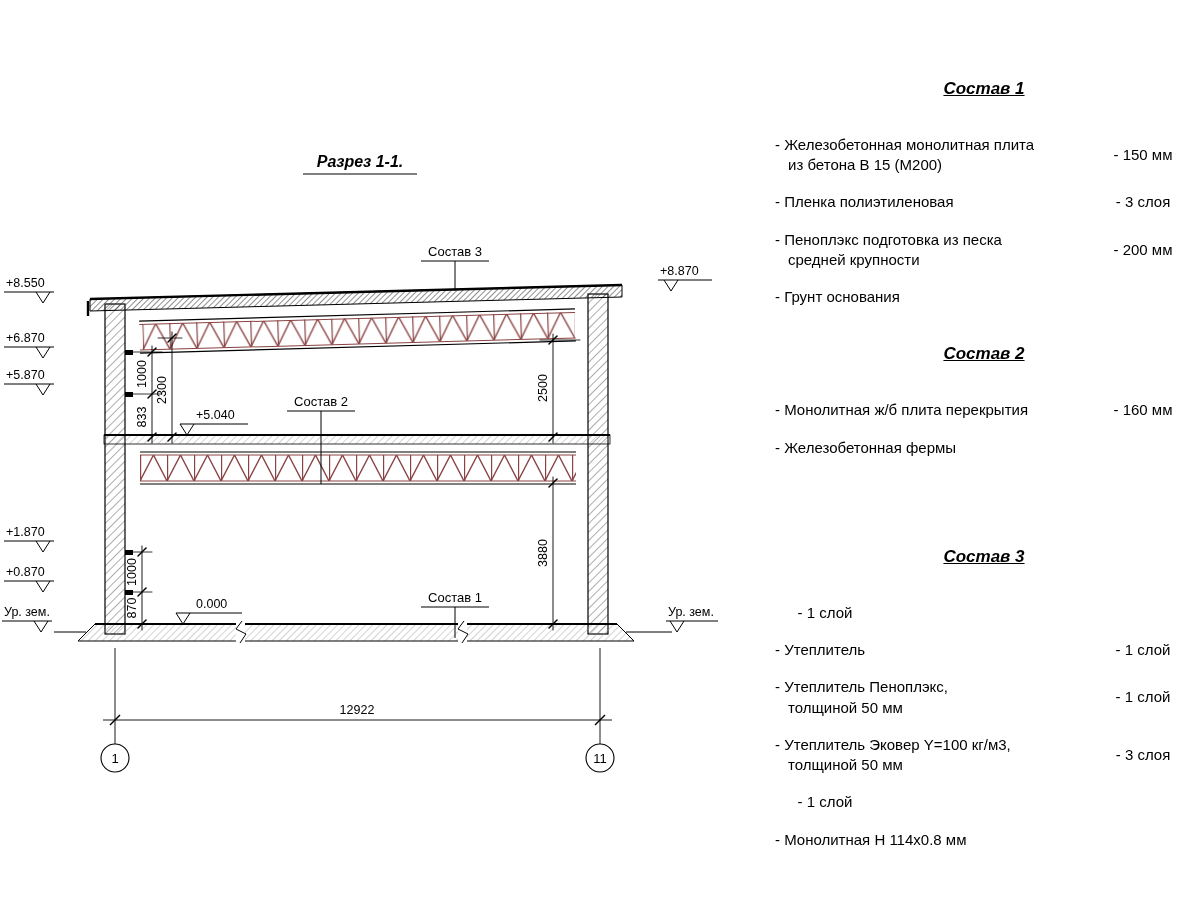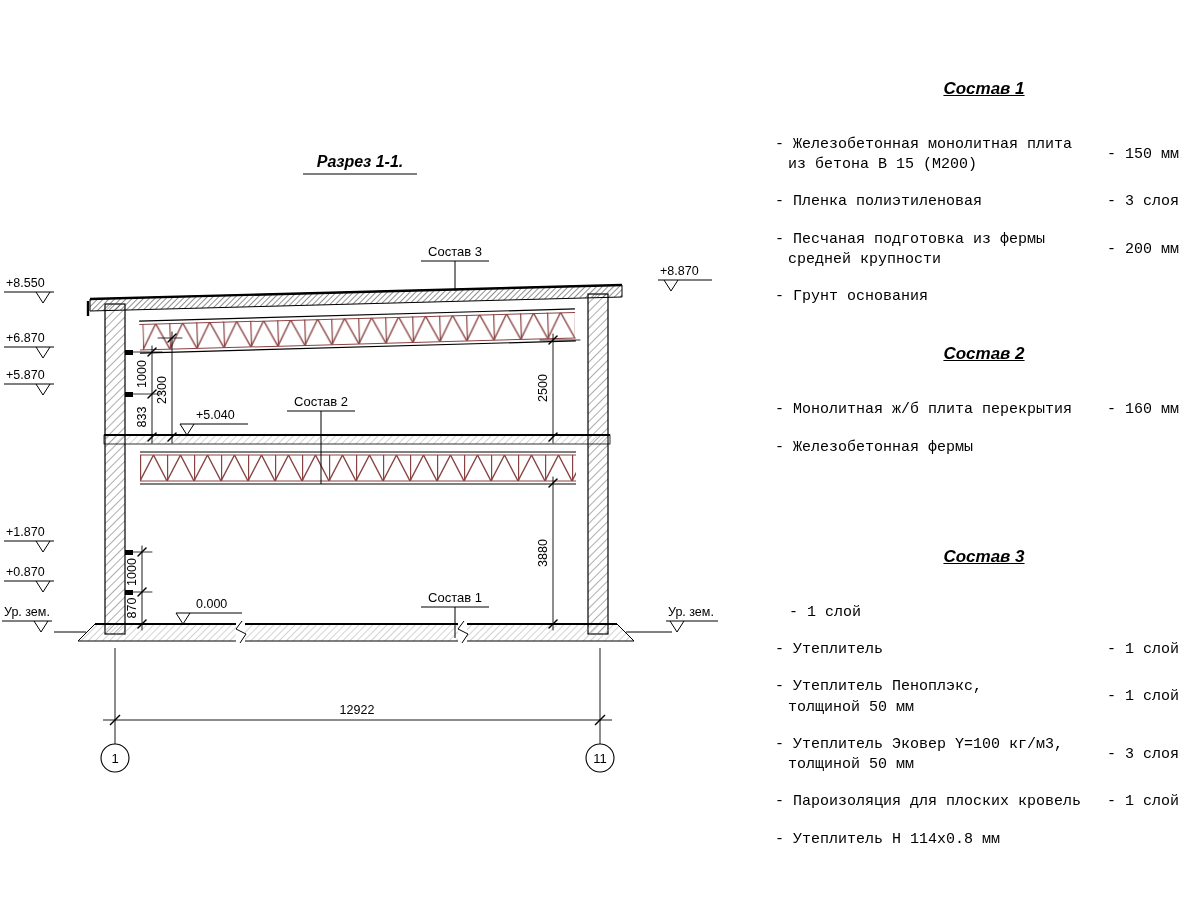--- a/index.html
+++ b/index.html
@@ -11,21 +11,21 @@
   .t-callout{font-size:13px;}
   .t-elev{font-size:12.5px;}
   .t-dim{font-size:12.5px;}
   .t-axis{font-size:13px;}
   .right-col{position:absolute;left:775px;top:0;width:418px;font-size:15px;line-height:1.35;}
   .spec-heading{font-style:italic;font-weight:bold;font-size:17px;text-decoration:underline;
                 text-align:center;margin-bottom:34px;}
   .spec-heading.first{margin-top:78px;}
   .spec-heading.second{margin-top:36px;}
   .spec-heading.third{margin-top:88px;}
-  .spec-row{display:flex;align-items:center;margin-bottom:17px;font-family:Liberation Mono, monospace;}
+  .spec-row{display:flex;align-items:center;margin-bottom:17px;}
   .spec-text{white-space:pre-line;padding-left:13px;text-indent:-13px;flex:1;}
   .spec-value{width:100px;white-space:nowrap;text-align:center;flex:none;}
 </style>
 </head>
 <body>
 
 <div class="page">
 
   <svg class="drawing-svg" width="770" height="900" viewBox="0 0 770 900">
     <defs>
@@ -220,21 +220,21 @@
       <div class="spec-row">
         <span class="spec-text">- Железобетонная  монолитная плита
 из бетона В 15 (М200)</span>
         <span class="spec-value">- 150 мм</span>
       </div>
       <div class="spec-row">
         <span class="spec-text">- Пленка полиэтиленовая</span>
         <span class="spec-value">- 3 слоя</span>
       </div>
       <div class="spec-row">
-        <span class="spec-text">- Песчаная подготовка из фермы
+        <span class="spec-text">- Пеноплэкс подготовка из песка
 средней крупности</span>
         <span class="spec-value">- 200 мм</span>
       </div>
       <div class="spec-row">
         <span class="spec-text">- Грунт основания</span>
         <span class="spec-value"></span>
       </div>
     </div>
 
     <div class="spec-section">
@@ -262,24 +262,23 @@
         <span class="spec-text">- Утеплитель Пеноплэкс,
 толщиной 50 мм</span>
         <span class="spec-value">- 1 слой</span>
       </div>
       <div class="spec-row">
         <span class="spec-text">- Утеплитель Эковер Y=100 кг/м3,
 толщиной 50 мм</span>
         <span class="spec-value">- 3 слоя</span>
       </div>
       <div class="spec-row">
-        <span class="spec-text">- Пароизоляция для плоских кровель</span>
-        <span class="spec-value">- 1 слой</span>
-      </div>
-      <div class="spec-row">
-        <span class="spec-text">- Утеплитель Н 114х0.8 мм</span>
+        <span class="spec-value">- 1 слой</span>
+      </div>
+      <div class="spec-row">
+        <span class="spec-text">- Монолитная Н 114х0.8 мм</span>
         <span class="spec-value"></span>
       </div>
 
     </div>
 
   </div>
 </div>
 
 </body></html>

